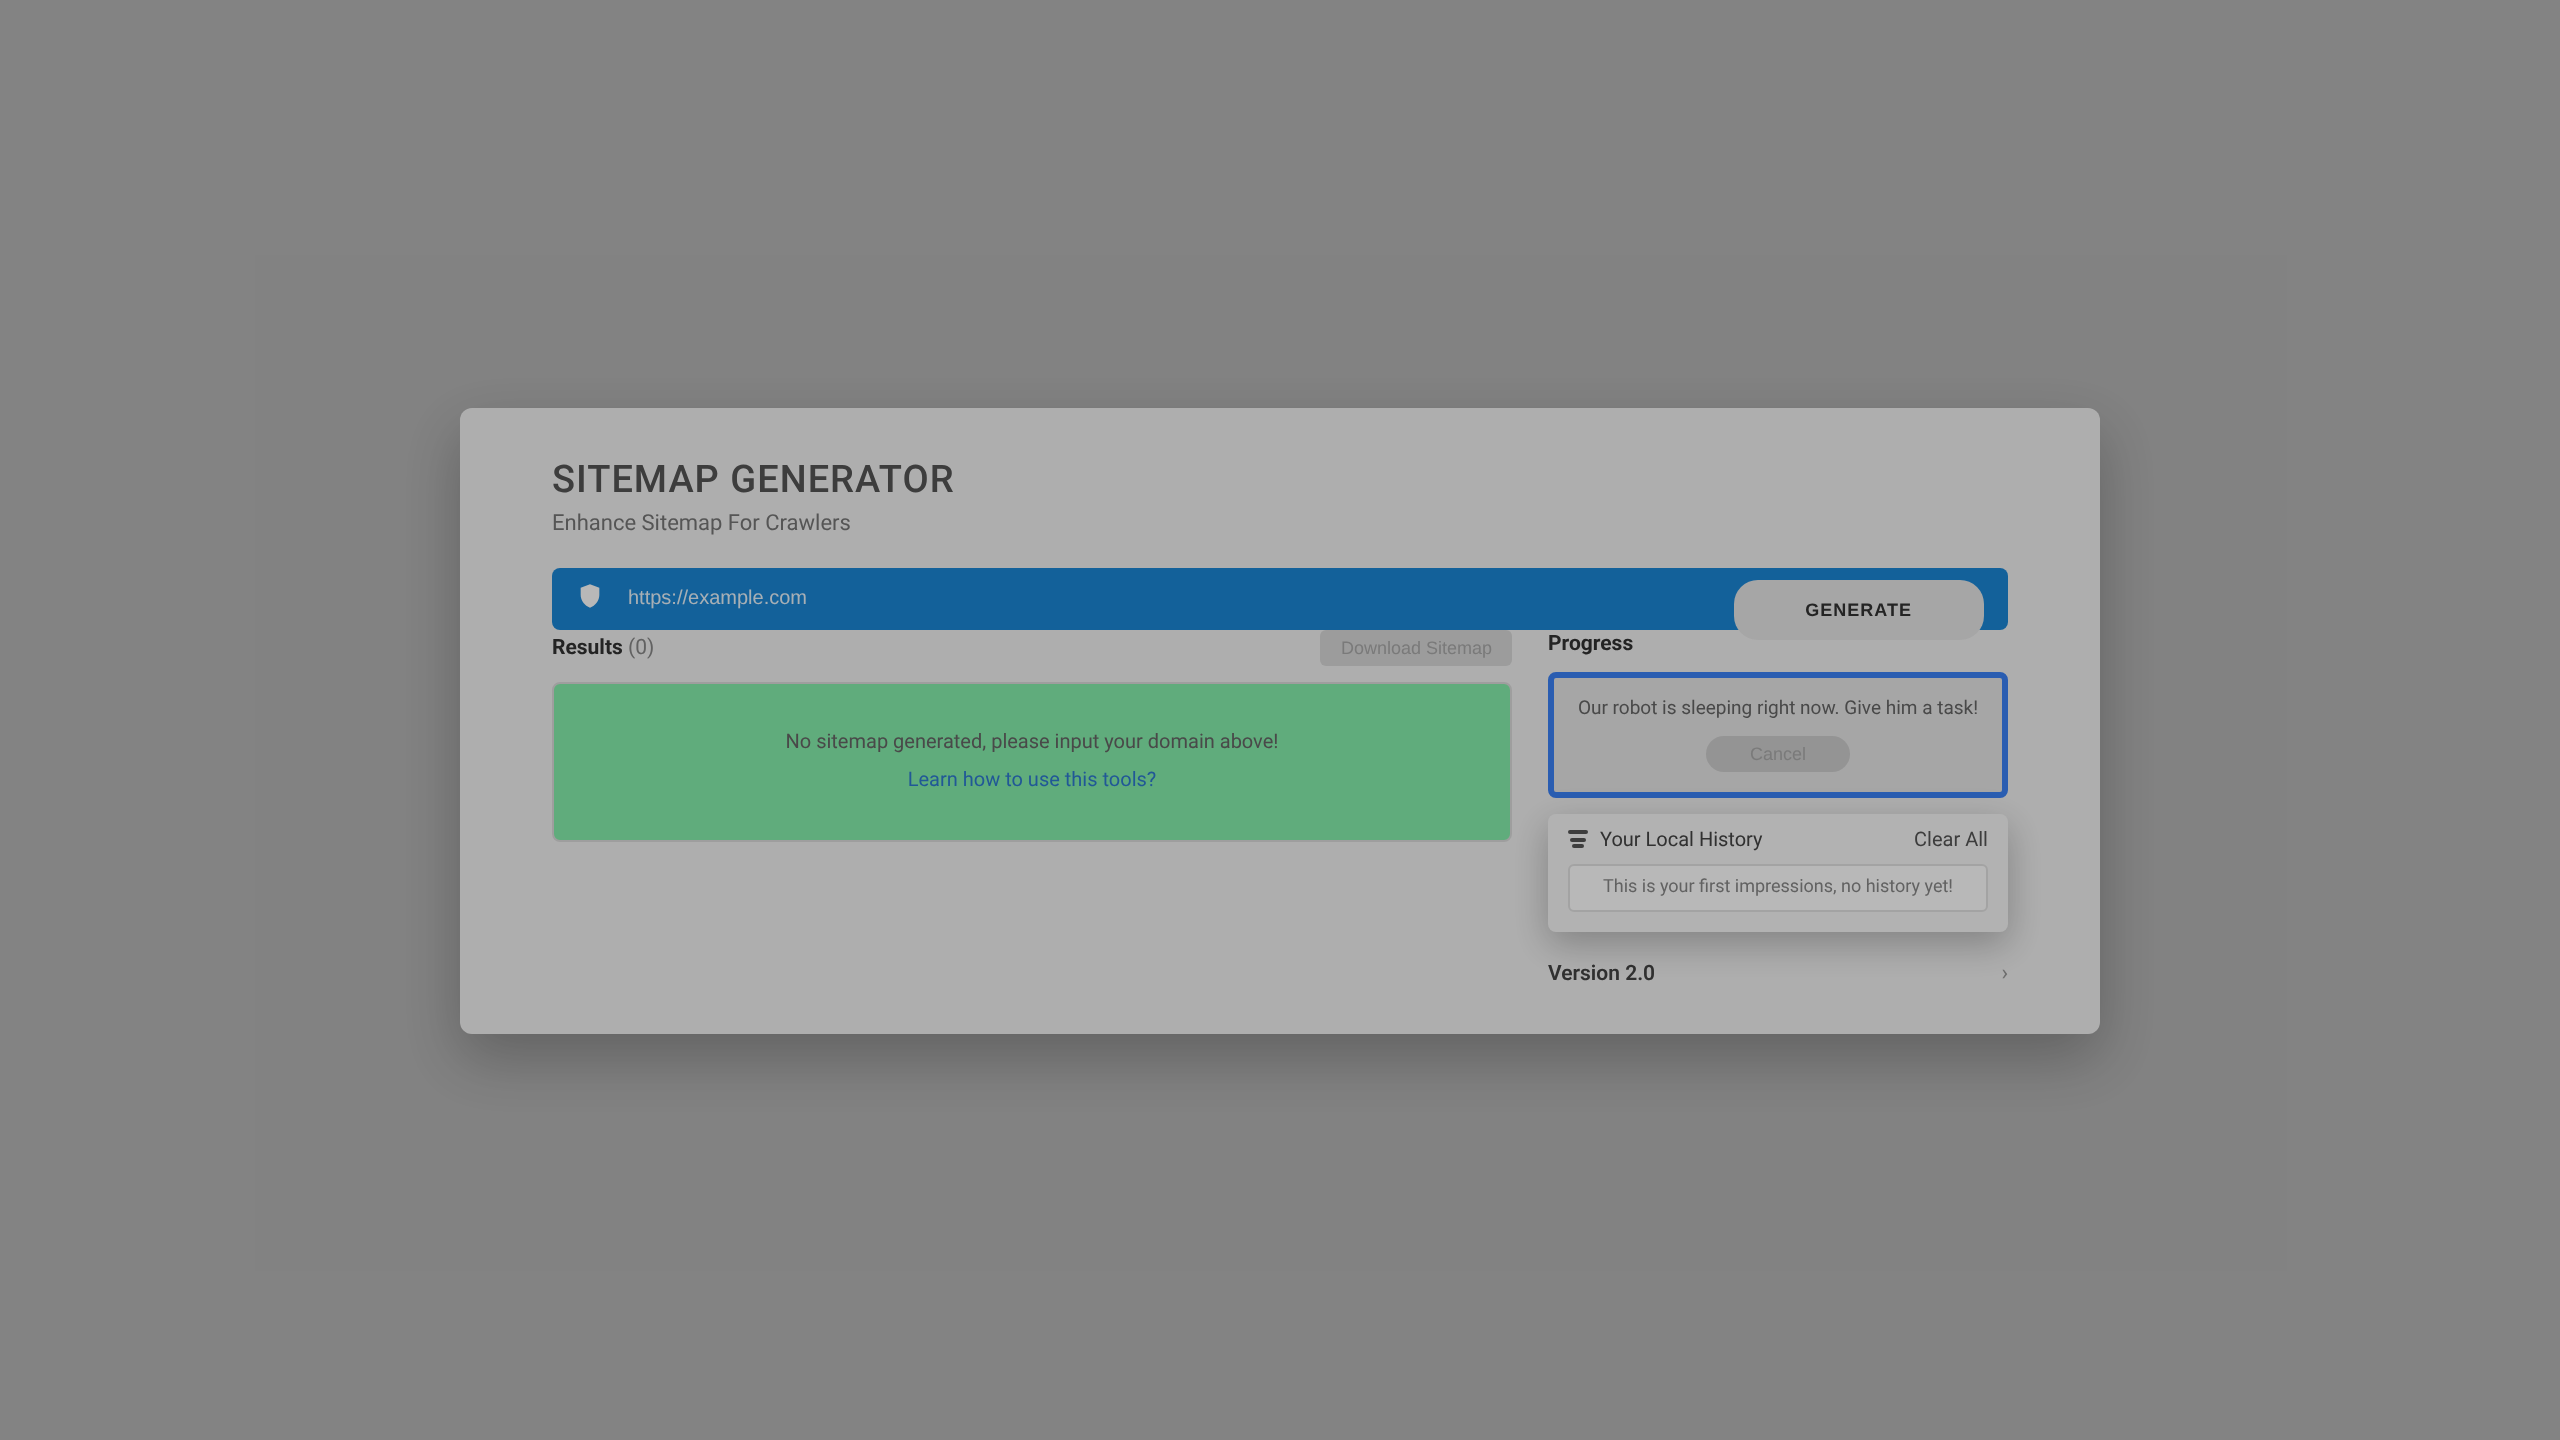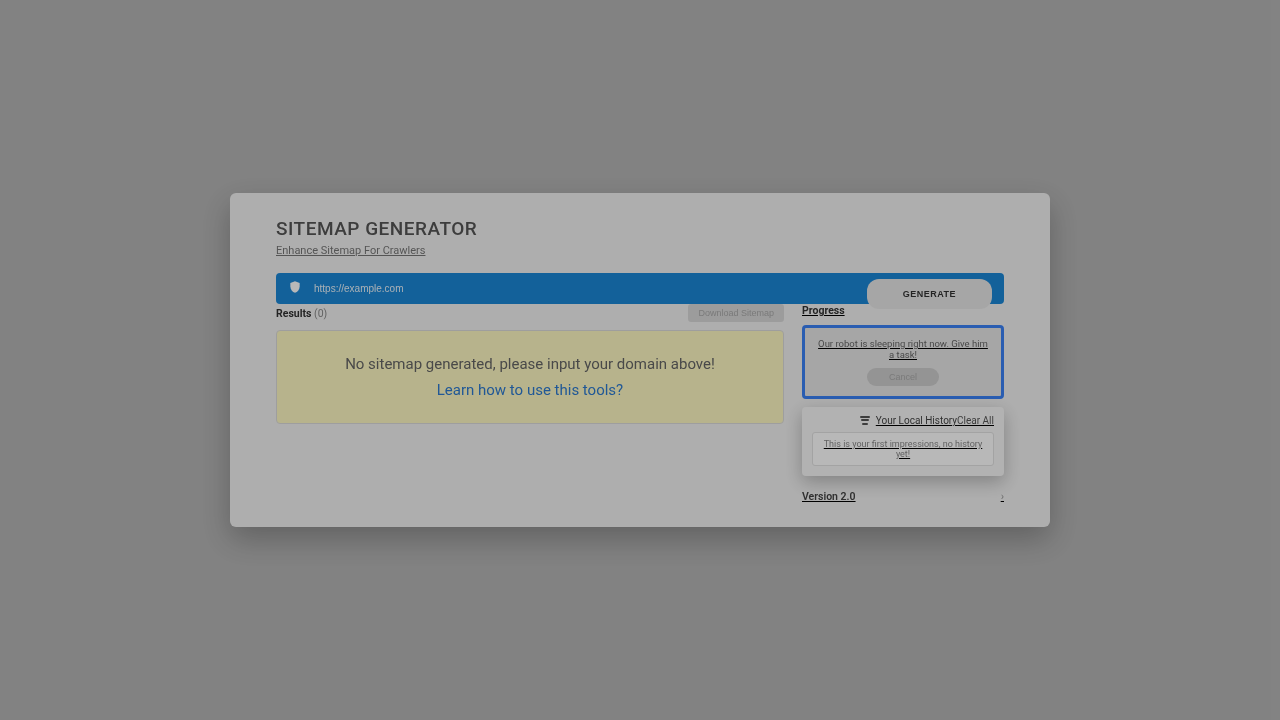--- a/index.html
+++ b/index.html
@@ -21,21 +21,21 @@
   .card {
     width: 820px;
     background: #f2f2f2;
     border-radius: 6px;
     box-shadow: 0 12px 30px rgba(0,0,0,0.25);
     position: relative;
     z-index: 1;
   }
   .card-inner { padding: 24px 46px 24px 46px; }
   .title { font-size: 19px; color: #555; letter-spacing: 0.5px; font-weight: 500; }
-  .subtitle { font-size: 11px; color: #777; margin-top: 4px; text-decoration: underline; }
+  .subtitle { font-size: 11px; color: #777; margin-top: 4px; }
   .urlbar {
     margin-top: 16px;
     background: #1b87d6;
     border-radius: 4px;
     display: flex;
     padding: 6px 12px 6px 12px;
     height: 31px;
   }
   .shield { width: 14px; height: 16px; flex: 0 0 auto; display: flex; align-items: center; }
   .shield svg { width: 14px; height: 16px; }
@@ -56,40 +56,40 @@
     height: 30px;
     padding: 0 36px;
     font-size: 9px;
     font-weight: 700;
     color: #333;
     letter-spacing: 0.5px;
     cursor: pointer;
   }
   .cols { display: flex; gap: 18px; margin-top: 0; }
   .left { flex: 1; }
-  .right { width: 202px; text-decoration: underline; }
+  .right { width: 230px; }
   .row-head { display: flex; align-items: center; justify-content: space-between; font-size: 10.5px; color: #333; margin-bottom: 8px; }
   .row-head .label { font-weight: 700; }
   .row-head .label .count { font-weight: 400; color: #888; }
   .dl-btn {
     background: #d9d9d9;
     border: none;
     border-radius: 3px;
     font-size: 9px;
     color: #a9a9a9;
     padding: 4px 10px;
     cursor: default;
   }
   .panel {
-    background: #fef9c3;
+    background: #86efac;
     border: 1px solid #dcdcdc;
     border-radius: 4px;
     padding: 24px 10px;
     text-align: center;
-    font-size: 15px;
+    font-size: 10px;
     color: #666;
   }
   .panel .link { color: #2f7bd0; margin-top: 8px; display: inline-block; cursor: pointer; }
   .progress-panel {
     background: #e6e6e6;
     border: 3px solid #3b82f6;
     border-radius: 4px;
     padding: 10px;
     text-align: center;
     font-size: 9.5px;
@@ -107,21 +107,21 @@
   }
   .history-card {
     margin-top: 8px;
     background: #f7f7f7;
     border-radius: 4px;
     box-shadow: 0 6px 18px rgba(0,0,0,0.25);
     padding: 8px 10px 10px 10px;
     position: relative;
     z-index: 10;
   }
-  .history-head { display: flex; align-items: center; justify-content: flex-end; font-size: 10px; color: #444; margin-bottom: 6px; }
+  .history-head { display: flex; align-items: center; justify-content: space-between; font-size: 10px; color: #444; margin-bottom: 6px; }
   .history-head .left-h { display: flex; align-items: center; gap: 6px; }
   .stack-icon { width: 10px; height: 10px; display: inline-block; }
   .stack-icon span { display: block; height: 2px; background: #555; margin-bottom: 1.5px; border-radius: 1px; }
   .stack-icon span:nth-child(1){ width: 10px; }
   .stack-icon span:nth-child(2){ width: 8px; margin-left:1px;}
   .stack-icon span:nth-child(3){ width: 6px; margin-left:2px; margin-bottom:0;}
   .clear-link { color: #555; cursor: pointer; }
   .history-body {
     background: #fff;
     border: 1px solid #e2e2e2;

